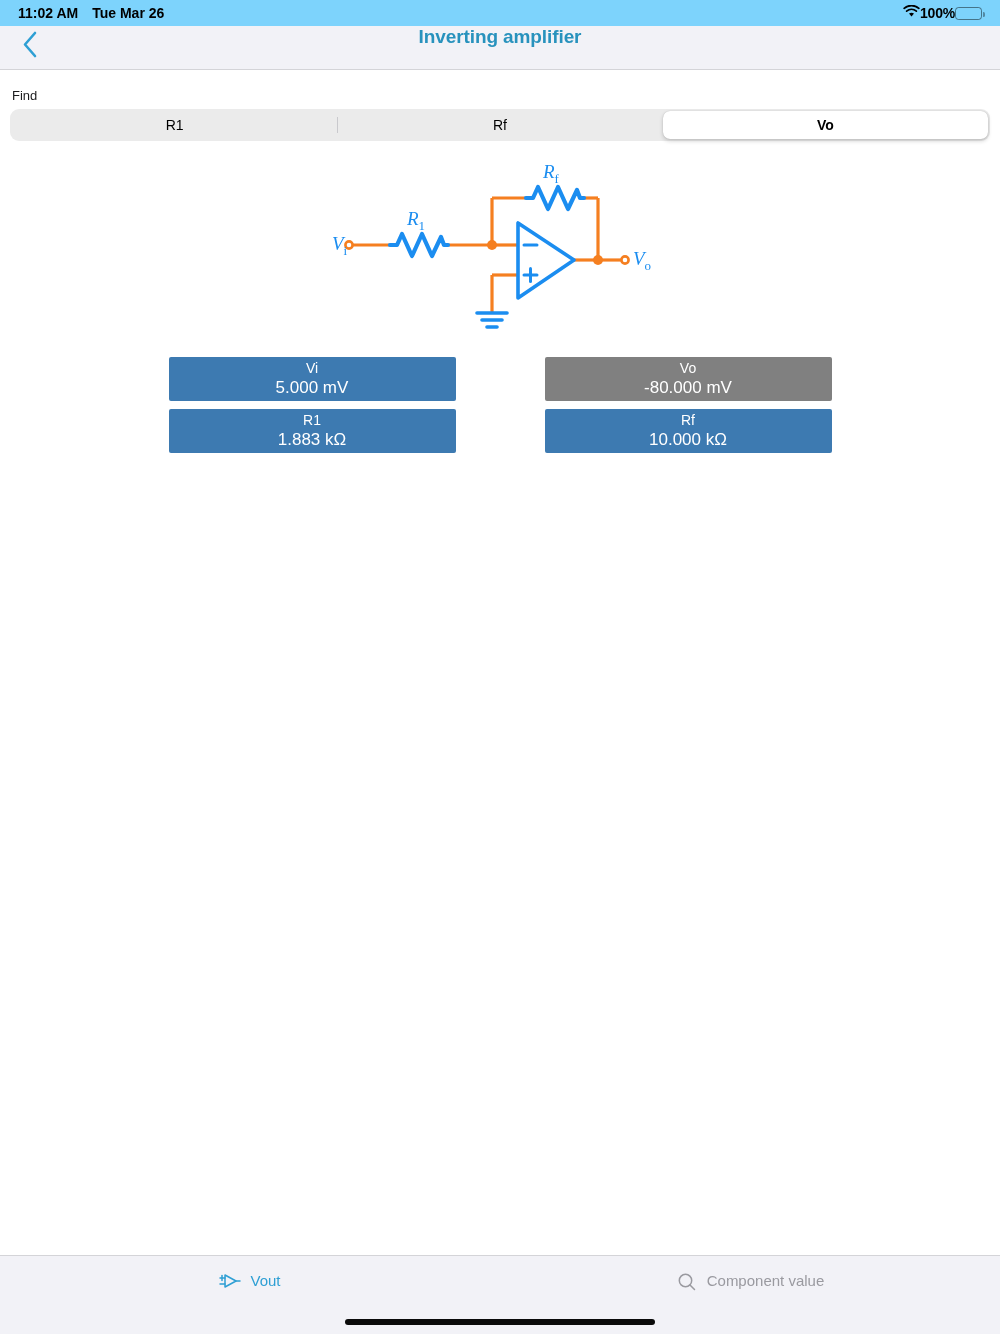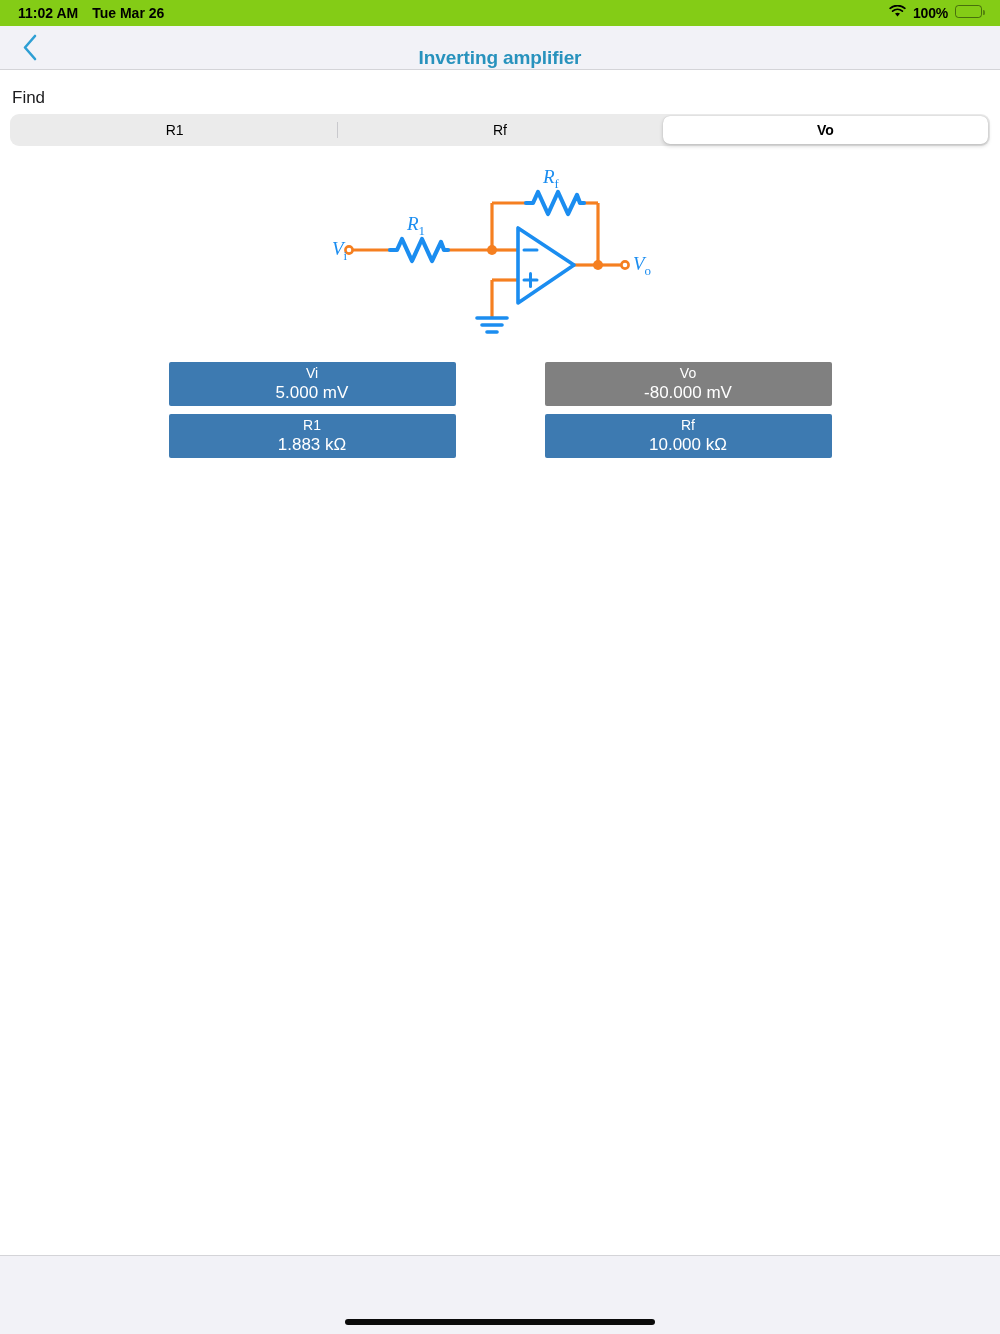--- a/index.html
+++ b/index.html
@@ -12,31 +12,31 @@
     background: #ffffff;
     font-family: "Liberation Sans", sans-serif;
     -webkit-font-smoothing: antialiased;
     overflow: hidden;
     position: relative;
   }
 
   
   .status-bar {
     height: 26px;
-    background: #84cc16;
+    background: #7dd3fc;
     display: flex;
     align-items: center;
     padding: 0 18px;
     font-size: 14px;
     font-weight: 600;
     color: #000000;
     box-sizing: border-box;
   }
   .status-left { display: flex; align-items: center; gap: 14px; }
-  .status-right { margin-left: auto; display: flex; align-items: flex-start; gap: 7px; }
+  .status-right { margin-left: auto; display: flex; align-items: center; }
   .wifi-icon { display: block; }
   .battery-pct { font-size: 14px; font-weight: 600; letter-spacing: -0.2px; }
   .battery-icon {
     width: 27px; height: 13px;
     border: 1.4px solid rgba(0,0,0,0.45);
     border-radius: 3.5px;
     position: relative;
     box-sizing: border-box;
     padding: 1.2px;
   }
@@ -49,21 +49,21 @@
     border-radius: 0 1.5px 1.5px 0;
   }
   .battery-fill { height: 100%; background: #000; border-radius: 1.8px; }
 
   
   .nav-bar {
     height: 44px;
     background: #f2f2f7;
     border-bottom: 1px solid #d4d4d8;
     display: flex;
-    align-items: flex-end;
+    align-items: flex-start;
     position: relative;
     box-sizing: border-box;
   }
   .back-button {
     position: absolute;
     left: 10px;
     width: 40px; height: 40px;
     display: flex; align-items: center; justify-content: center;
     cursor: pointer;
   }
@@ -73,21 +73,21 @@
     font-size: 19px;
     font-weight: 600;
     color: #2892bd;
     letter-spacing: -0.1px;
   }
 
   
   .content { background: #ffffff; padding: 0; }
 
   .find-label {
-    font-size: 17px;
+    font-size: 13px;
     color: #1c1c1e;
     padding: 18px 0 6px 12px;
   }
 
   
   .segmented {
     margin: 0 10px;
     height: 32px;
     background: #ebebeb;
     border-radius: 9px;
@@ -315,15 +315,36 @@
     <div class="value-btn active">
       <span class="vb-name">Rf</span>
       <span class="vb-val">10.000 kΩ</span>
     </div>
   </div>
 
 </div>
 
 <div class="tab-bar">
   <div class="tab-items">
+    <div class="tab-item active">
+      <span>
+        <svg width="22" height="18" viewBox="0 0 22 18">
+          <polygon points="6,3 6,15 17,9" fill="none" stroke="#2e9fd4" stroke-width="1.5" stroke-linejoin="round"></polygon>
+          <line x1="1" y1="6" x2="6" y2="6" stroke="#2e9fd4" stroke-width="1.5" stroke-linecap="round"></line>
+          <line x1="1" y1="12" x2="6" y2="12" stroke="#2e9fd4" stroke-width="1.5" stroke-linecap="round"></line>
+          <line x1="17" y1="9" x2="21" y2="9" stroke="#2e9fd4" stroke-width="1.5" stroke-linecap="round"></line>
+          <line x1="3" y1="3.5" x2="3" y2="8.5" stroke="#2e9fd4" stroke-width="1.5" stroke-linecap="round"></line>
+        </svg>
+      </span>
+      <span class="tab-label">Vout</span>
+    </div>
+    <div class="tab-item inactive">
+      <span>
+        <svg width="22" height="20" viewBox="0 0 22 20">
+          <circle cx="9.5" cy="8.5" r="6.2" fill="none" stroke="#9a9aa0" stroke-width="1.5"></circle>
+          <line x1="14" y1="13" x2="18.5" y2="17.5" stroke="#9a9aa0" stroke-width="1.5" stroke-linecap="round"></line>
+        </svg>
+      </span>
+      <span class="tab-label">Component value</span>
+    </div>
   </div>
   <div class="home-indicator"></div>
 </div>
 
 </body></html>

